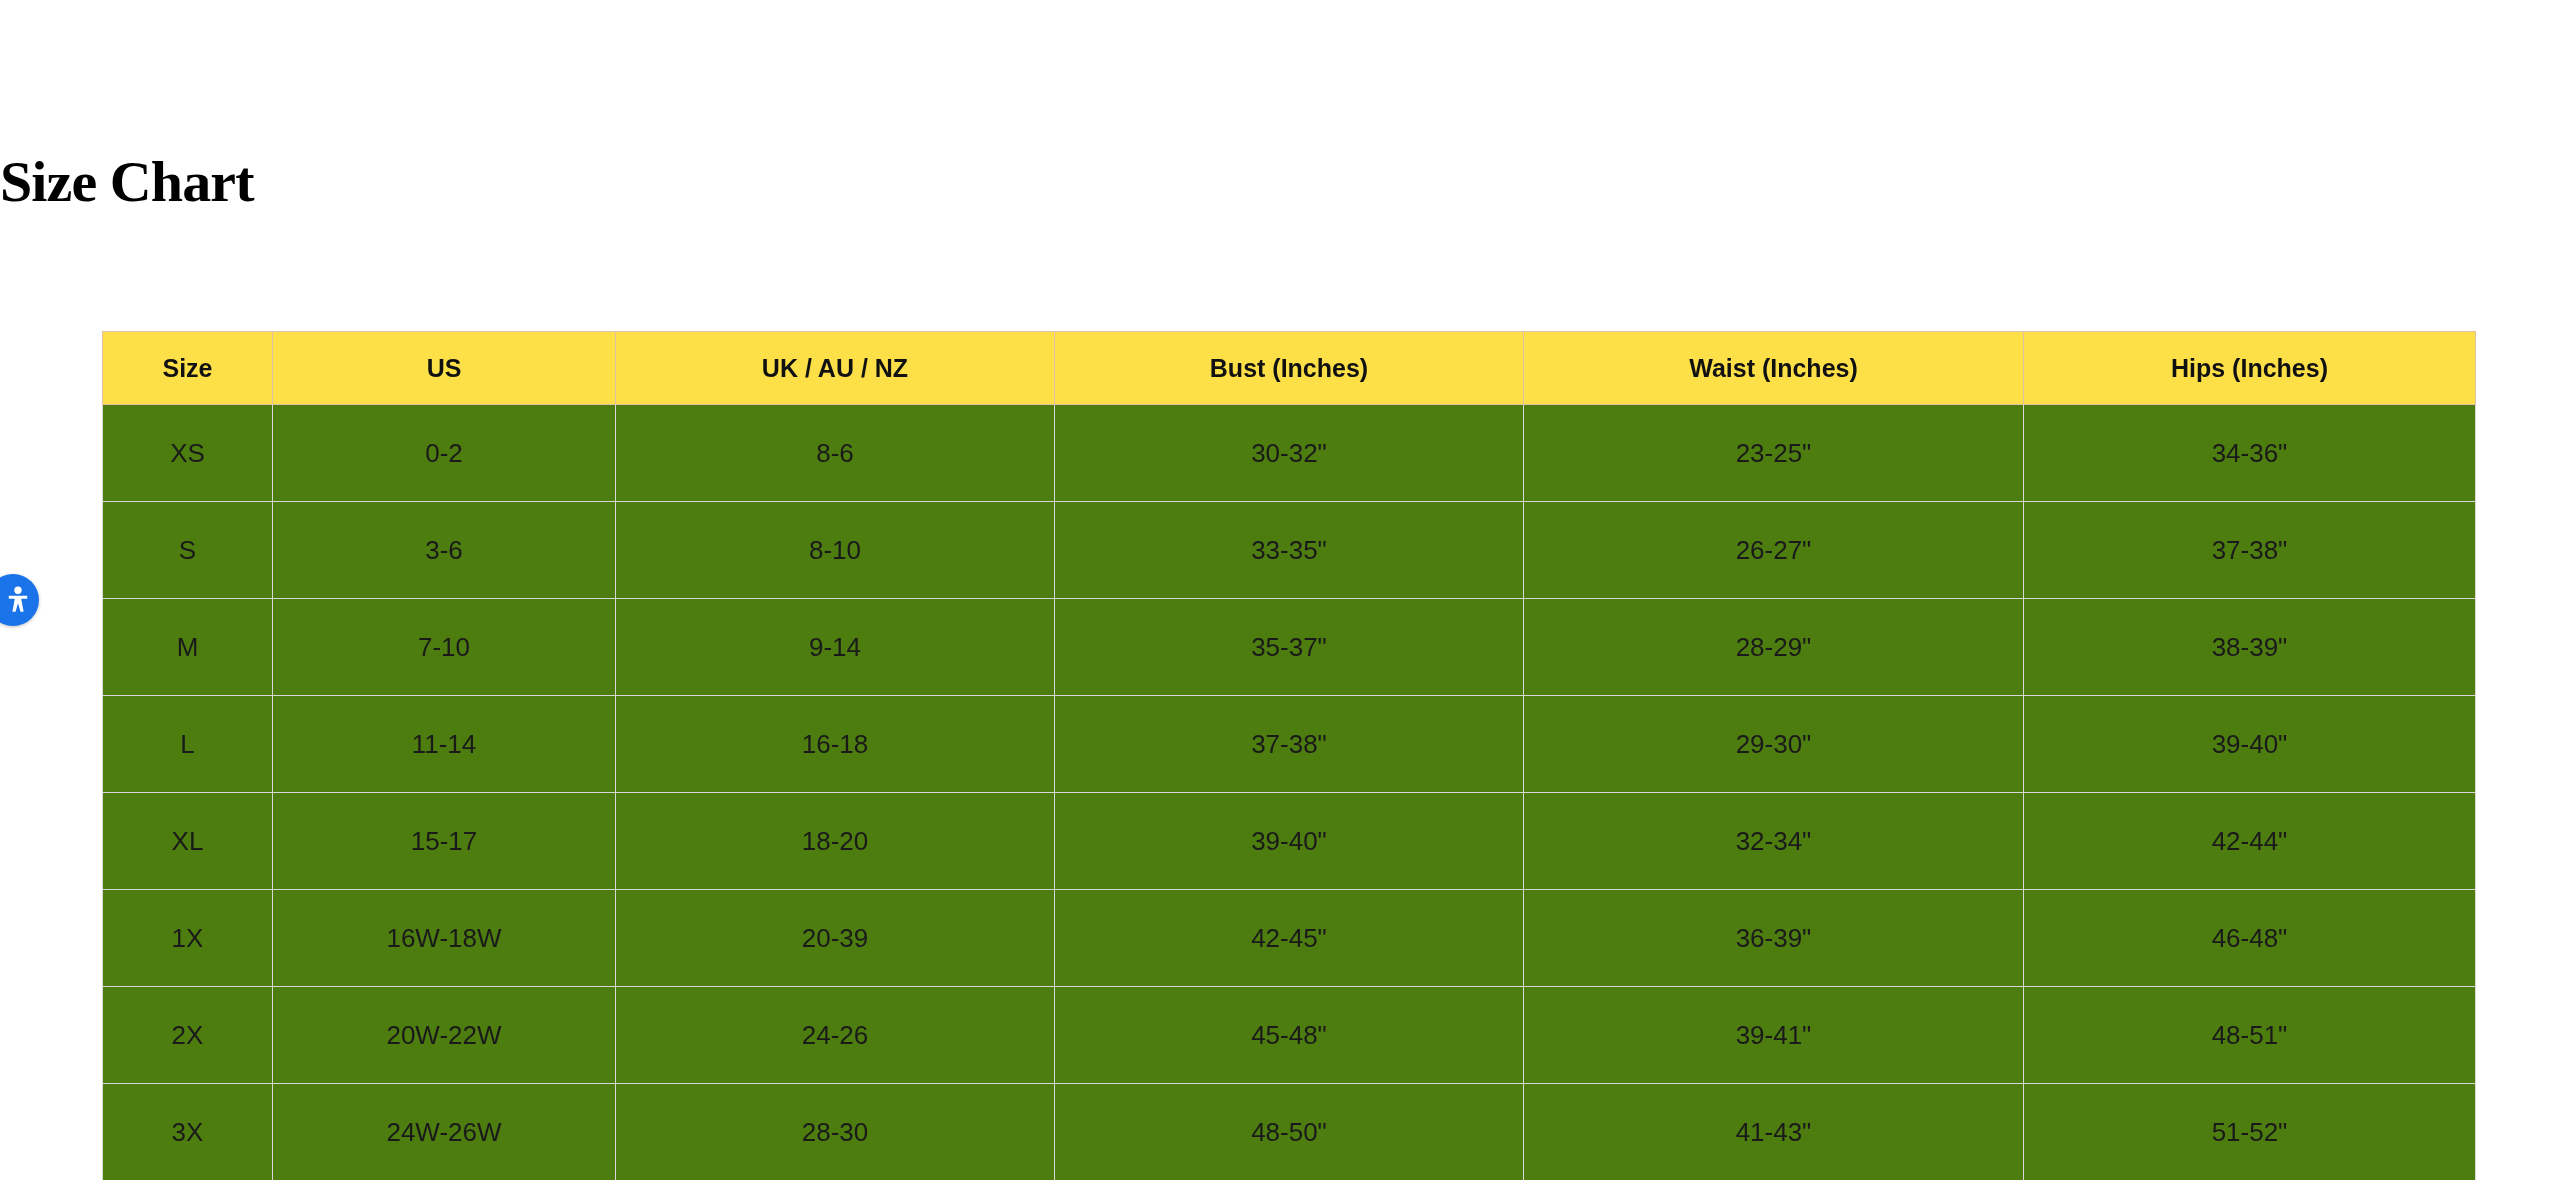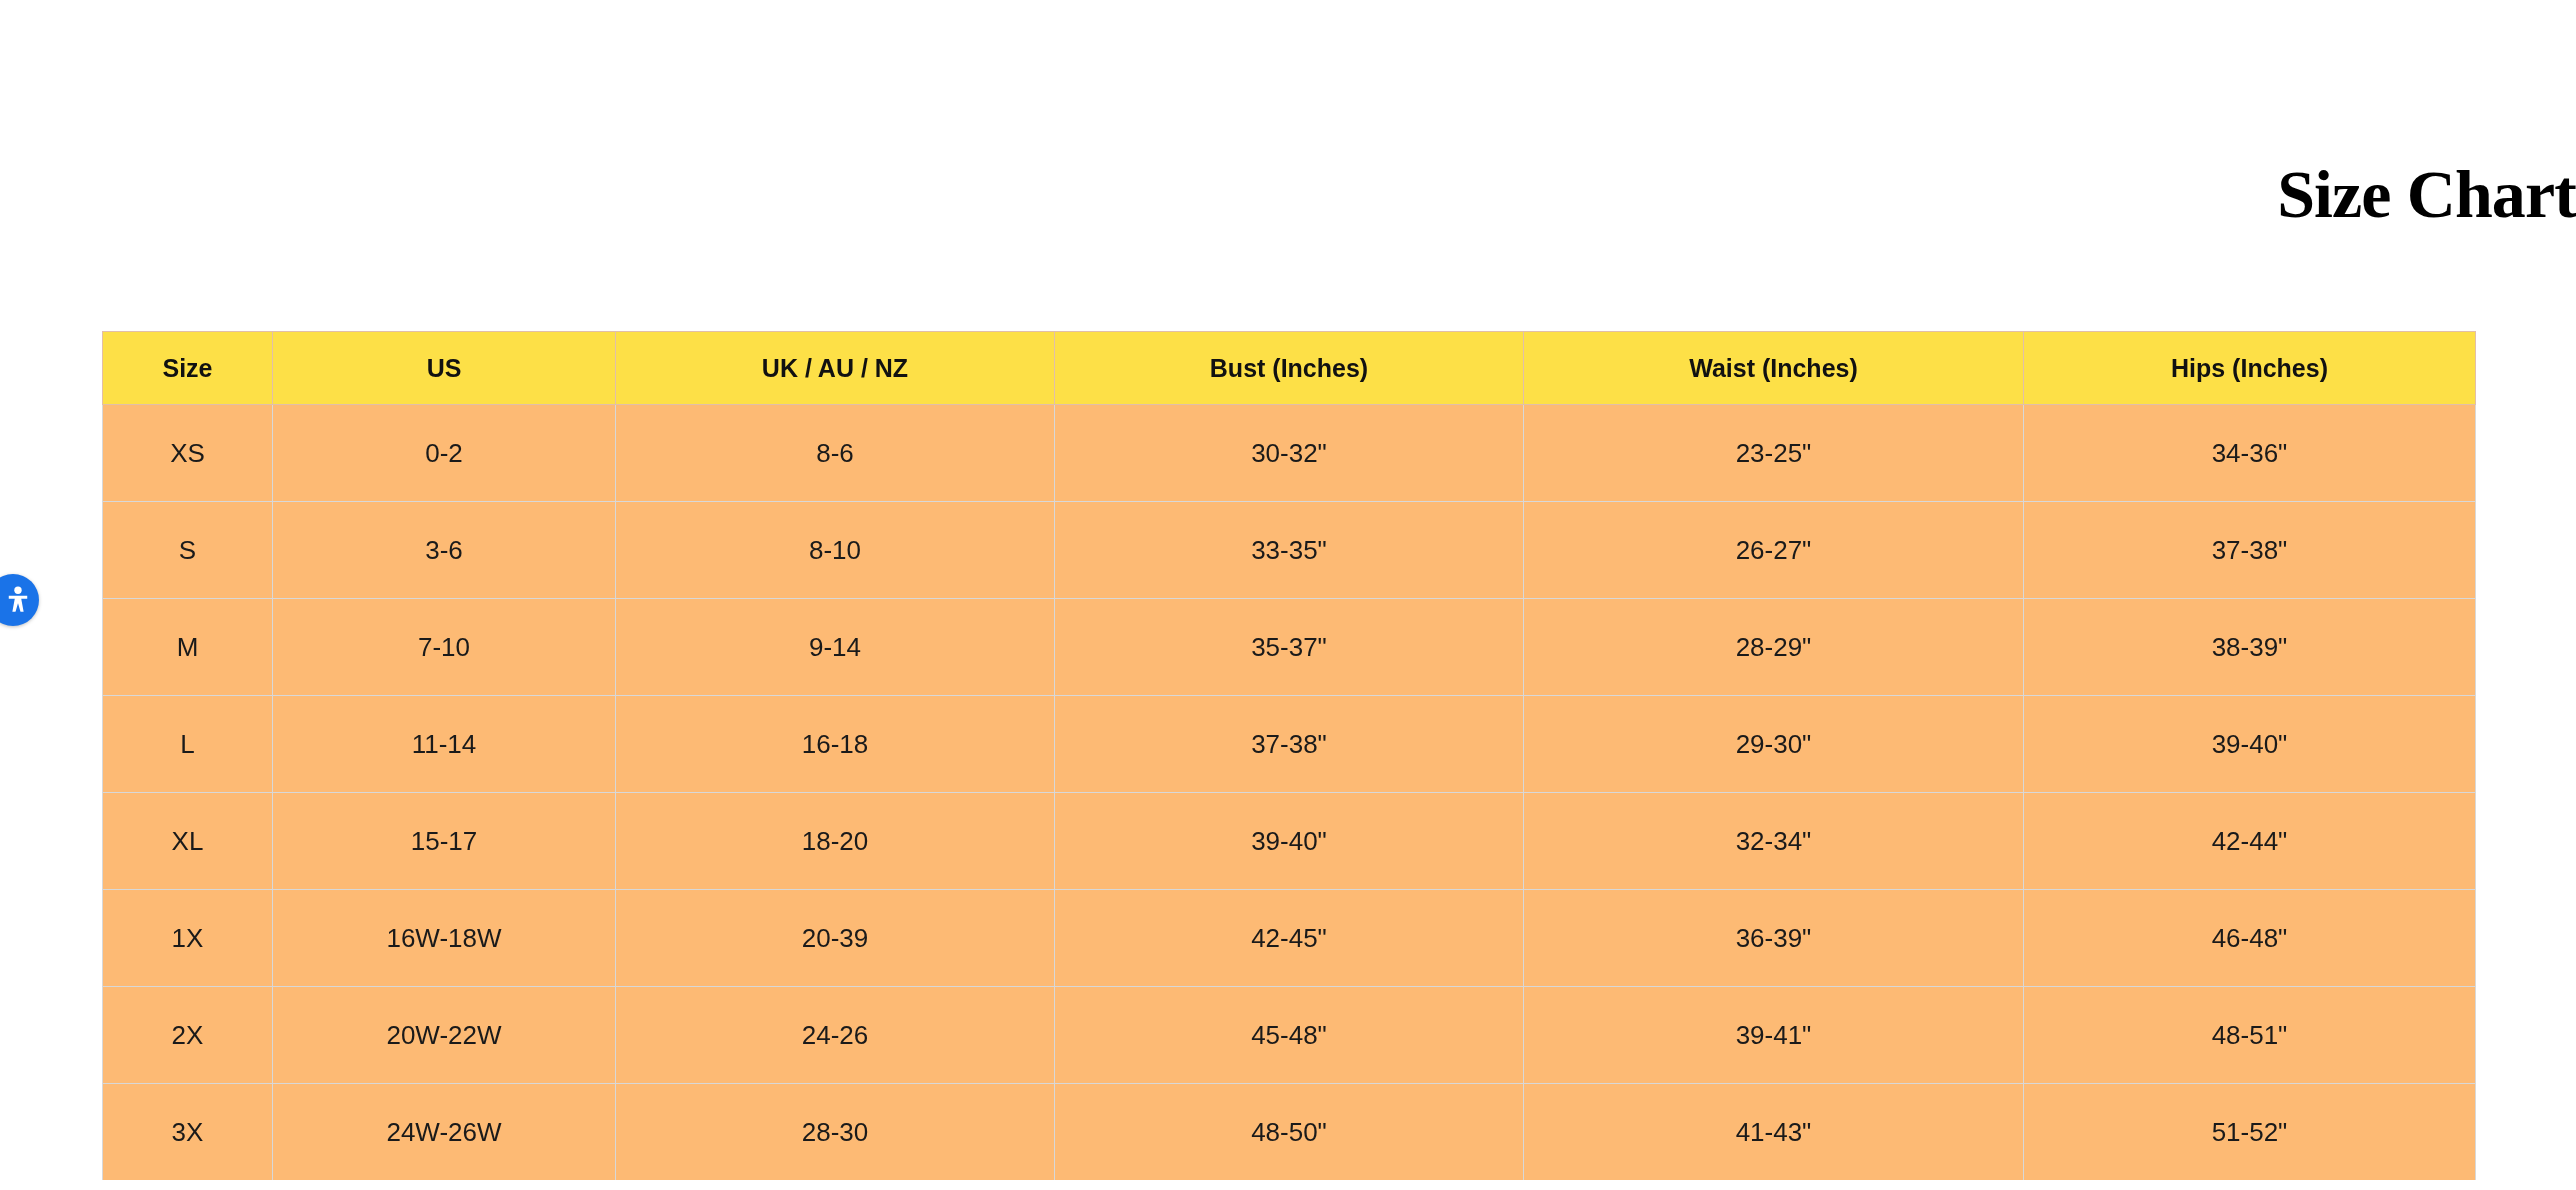--- a/index.html
+++ b/index.html
@@ -13,24 +13,24 @@
     position: relative;
     font-family: "Liberation Sans", sans-serif;
     overflow: hidden;
   }
 
   .page-title {
     position: absolute;
     top: 109px;
     left: 0;
     width: 100%;
-    text-align: right;
+    text-align: left;
     font-family: "Liberation Serif", serif;
     font-weight: bold;
-    font-size: 68px;
+    font-size: 58px;
     letter-spacing: -0.9px;
     color: #000000;
   }
 
   .table-wrap {
     position: absolute;
     top: 331px;
     left: 102px;
     width: 2372px;
   }
@@ -54,21 +54,21 @@
     font-size: 25px;
     height: 70px;
     border-color: #e2bfa9;
     color: #111111;
   }
 
   table.size-chart tbody td {
     height: 94px;
     font-size: 26px;
     font-weight: 400;
-    background: #fdba74;
+    background: #4d7c0f;
   }
 
   table.size-chart tbody tr:last-child td {
     border-bottom: none;
   }
 
   
   col.c0 { width: 170px; }
   col.c1 { width: 343px; }
   col.c2 { width: 439px; }

